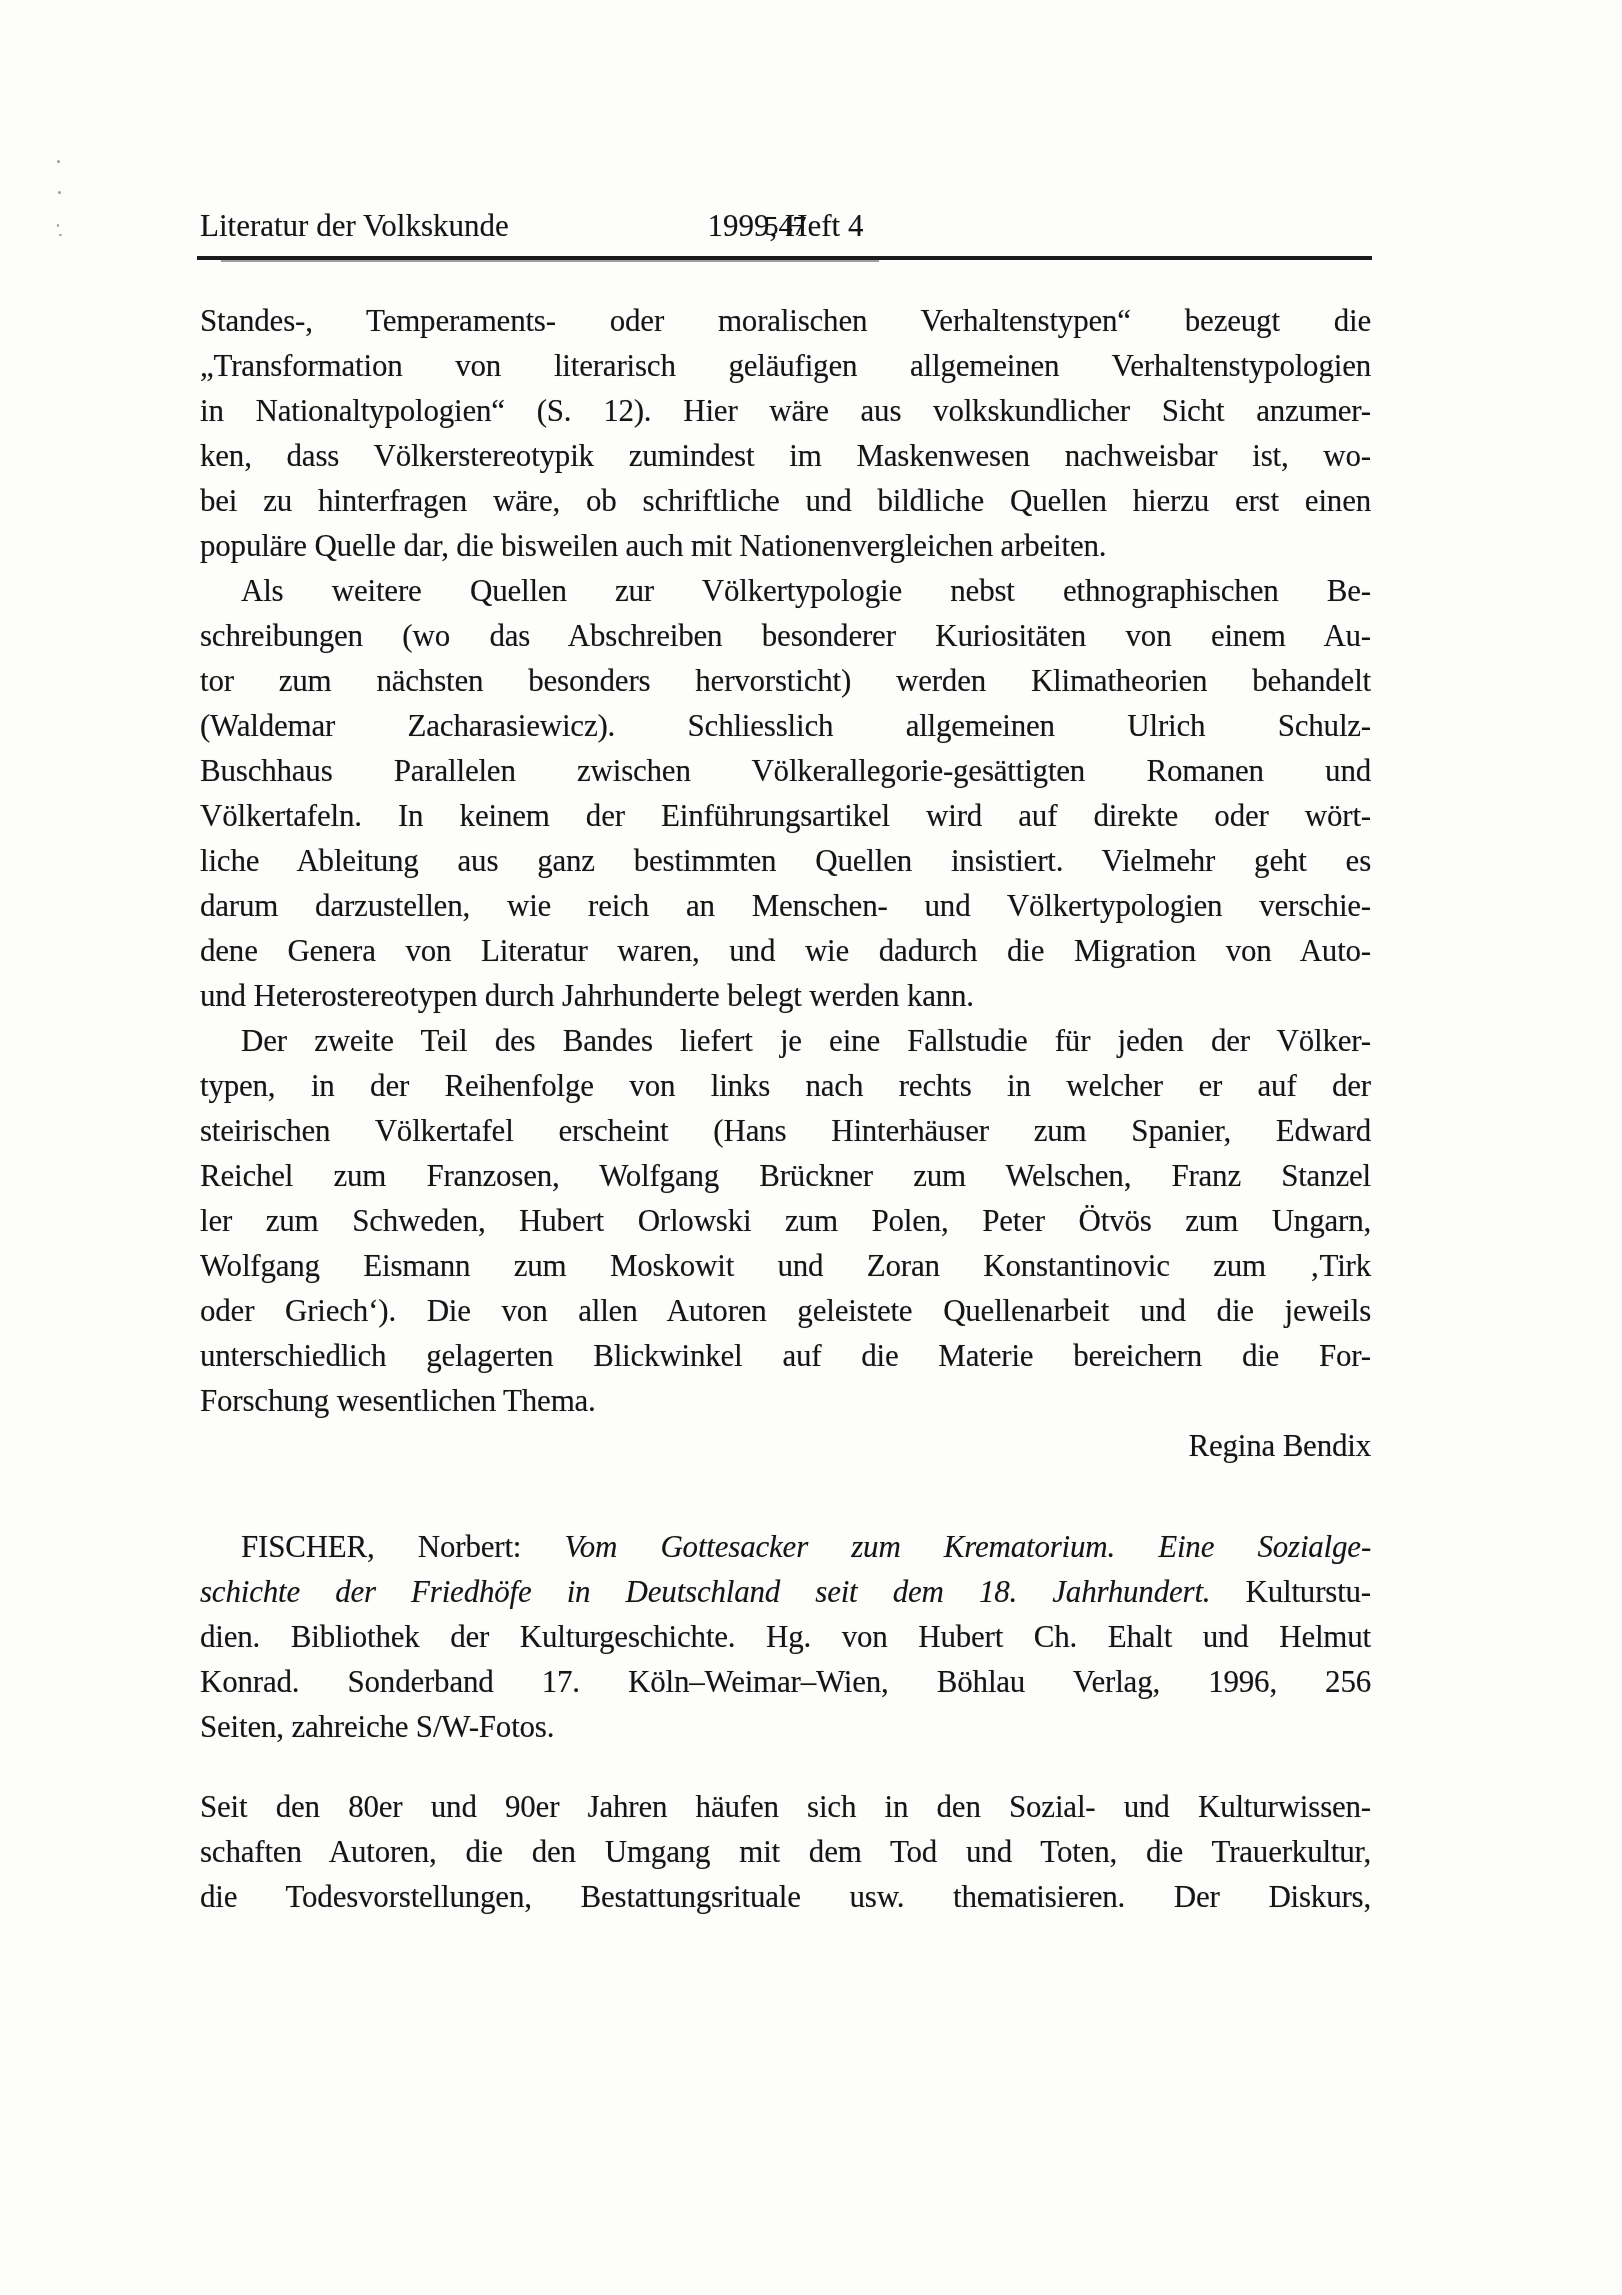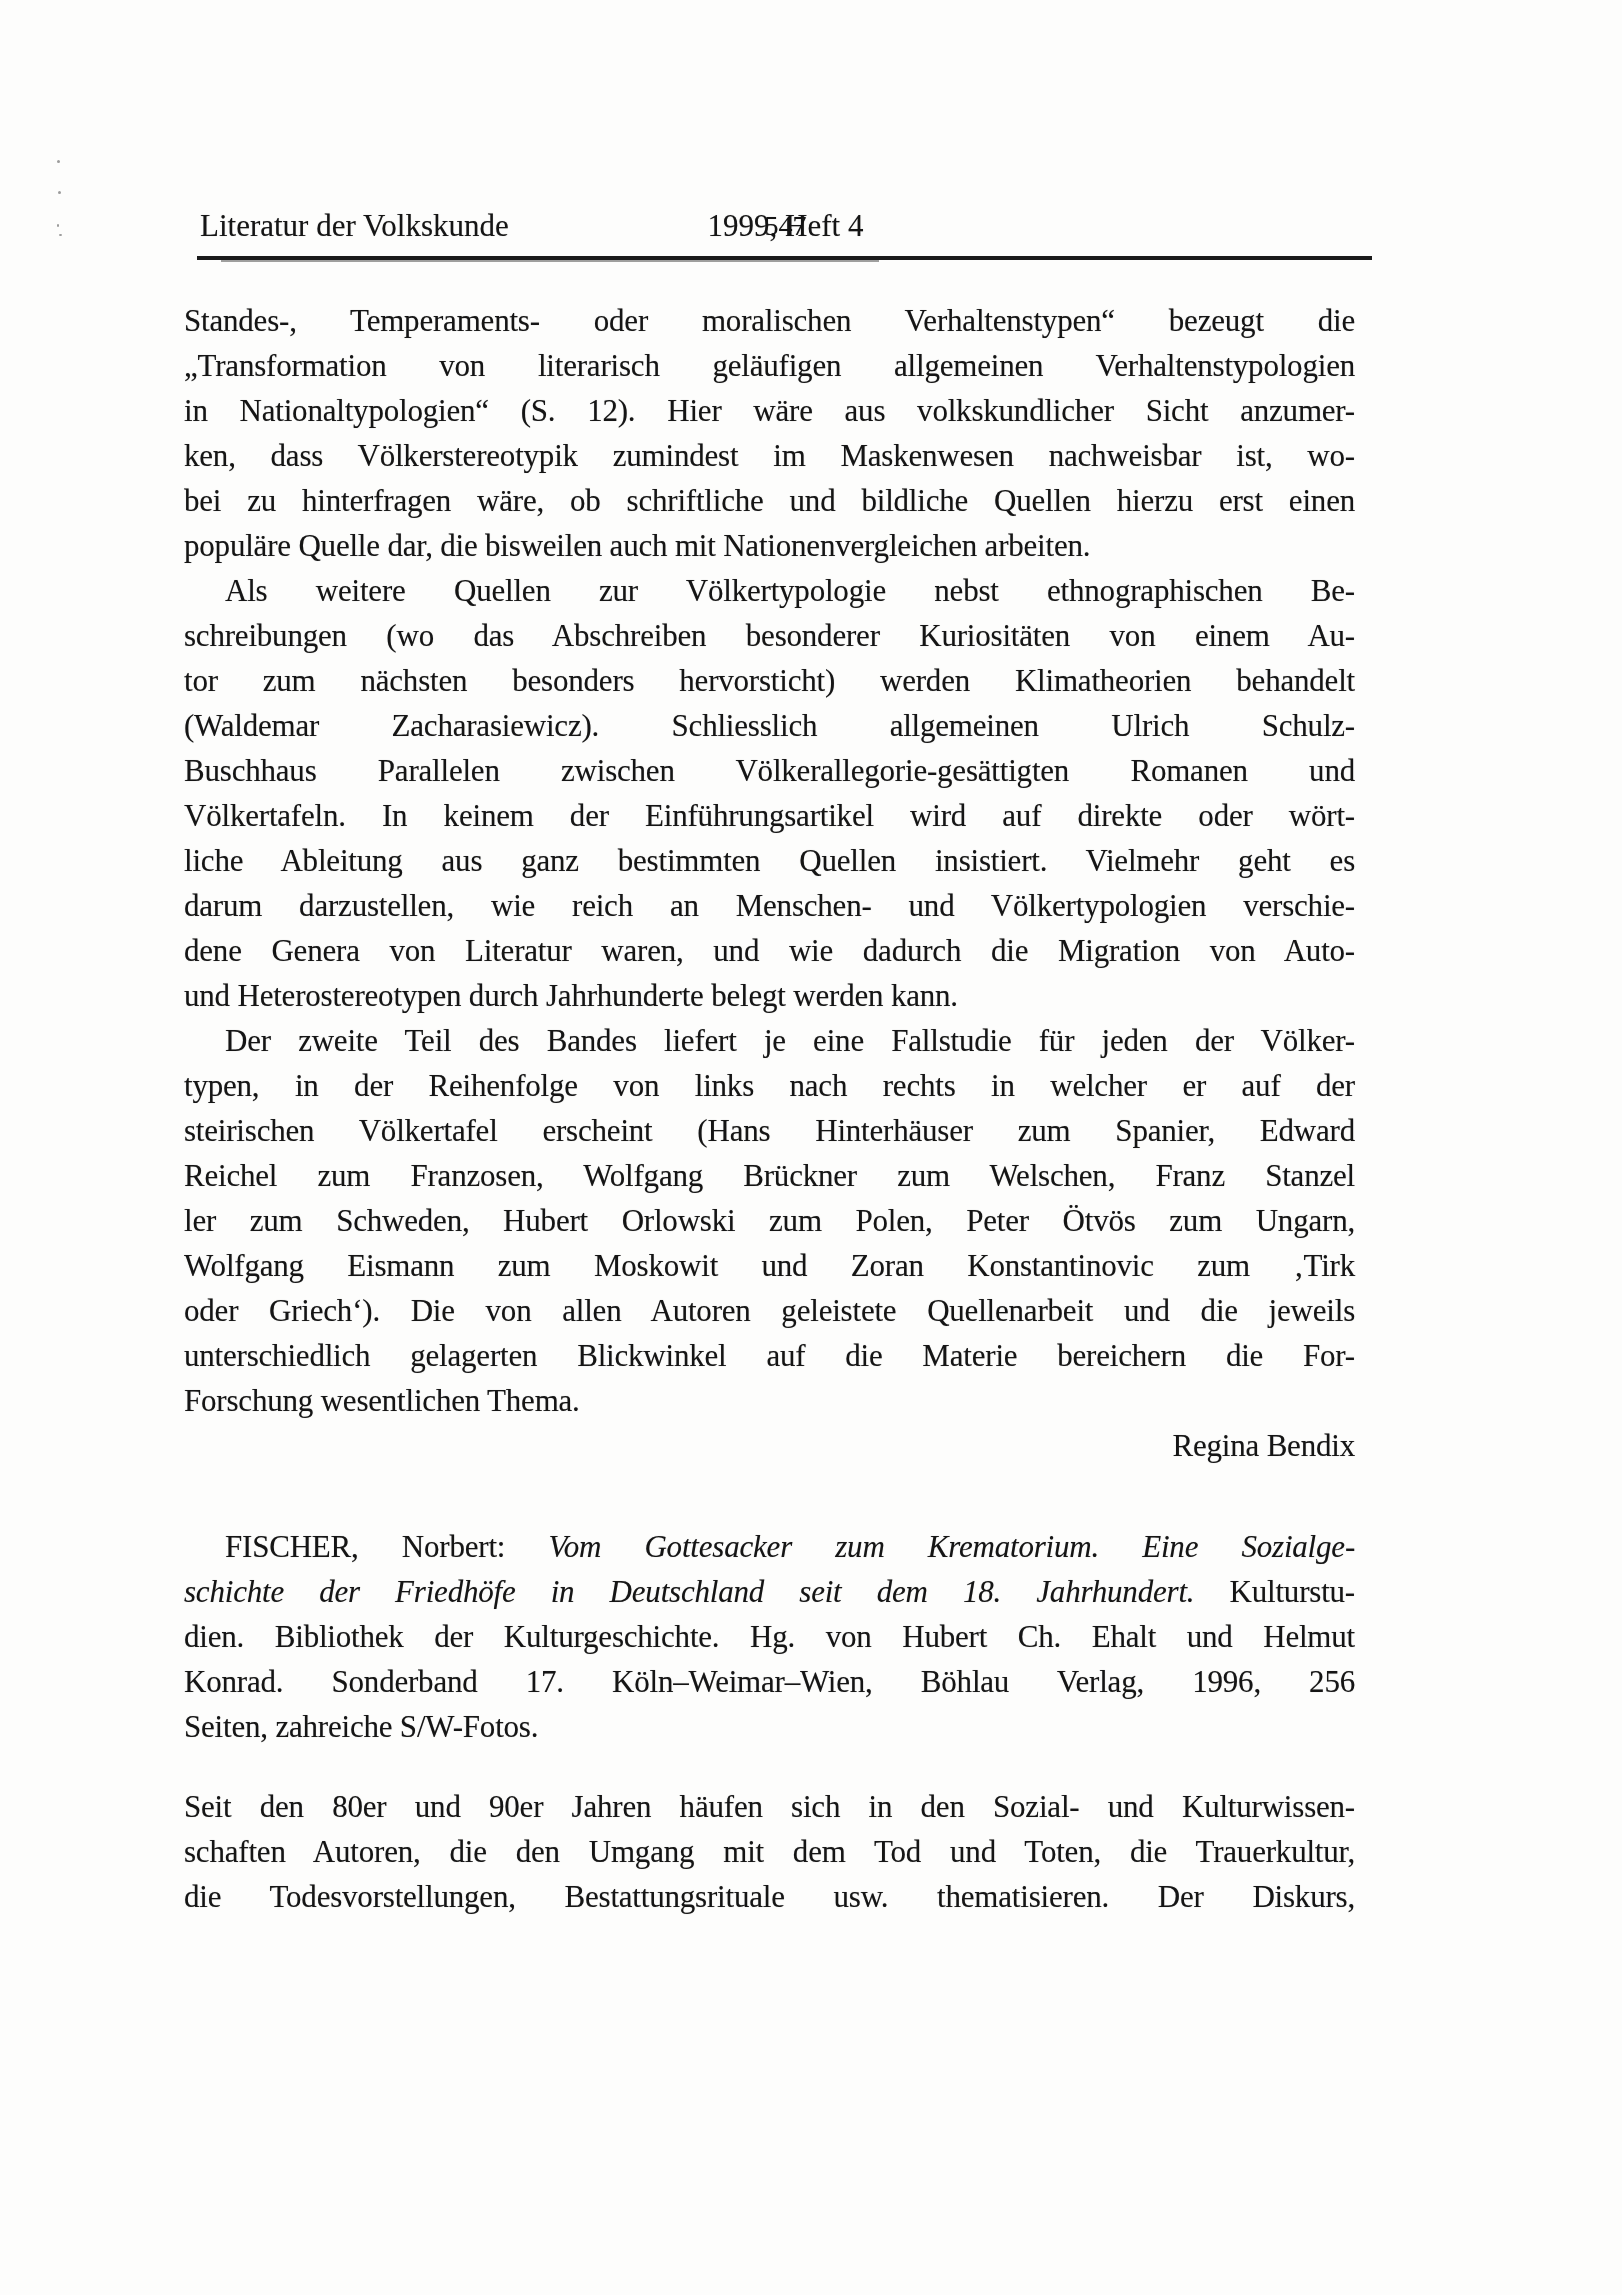--- a/index.html
+++ b/index.html
@@ -14,21 +14,21 @@
     text-shadow:0 0 0.8px rgba(15,15,15,.38);
   }
   .dot{position:absolute;background:#9c9c9c;border-radius:50%;}
   .hdr{position:absolute;left:200px;width:1171px;top:208px;font-size:31px;line-height:36px;}
   .hdr-left{text-align:center;}
   .hdr-center{}
   .hdr-right{text-align:center;font-size:28px;}
   .rule{position:absolute;left:197px;top:256px;width:1175px;height:4px;background:#1b1b1b;}
   .rule::after{content:"";position:absolute;left:2%;top:4px;width:56%;height:1.6px;background:rgba(45,45,45,.45);}
   .bodycol{
-    position:absolute;left:184px;top:298px;width:1171px;
+    position:absolute;left:200px;top:298px;width:1171px;
     font-size:31px;line-height:45px;letter-spacing:-0.2px;
   }
   .line{text-align:justify;text-align-last:justify;}
   .line.last{text-align-last:left;}
   .line.indent{text-indent:41px;}
   .sig{text-align:right;}
   .block-fischer{margin-top:56px;}
   .block-seit{margin-top:35px;}
   i{font-style:italic;}
 </style>

